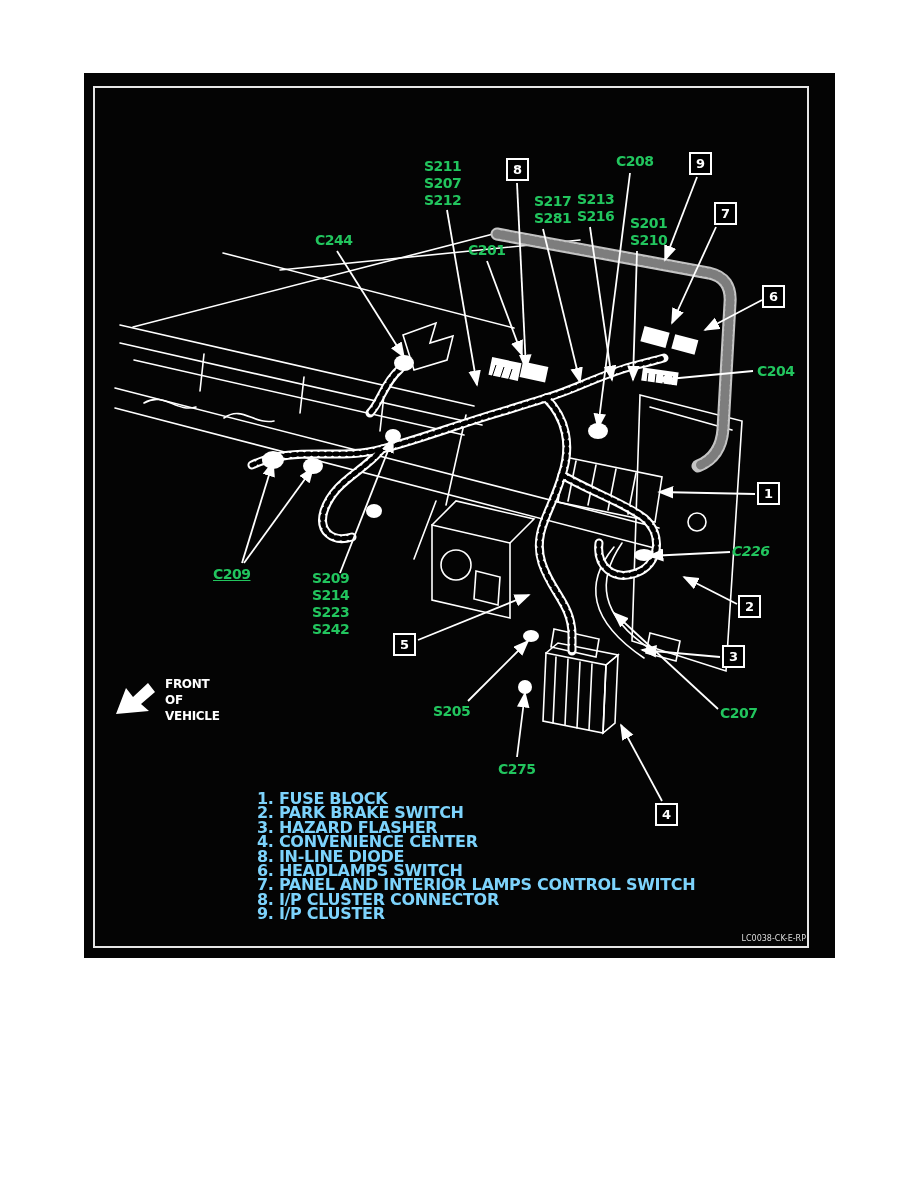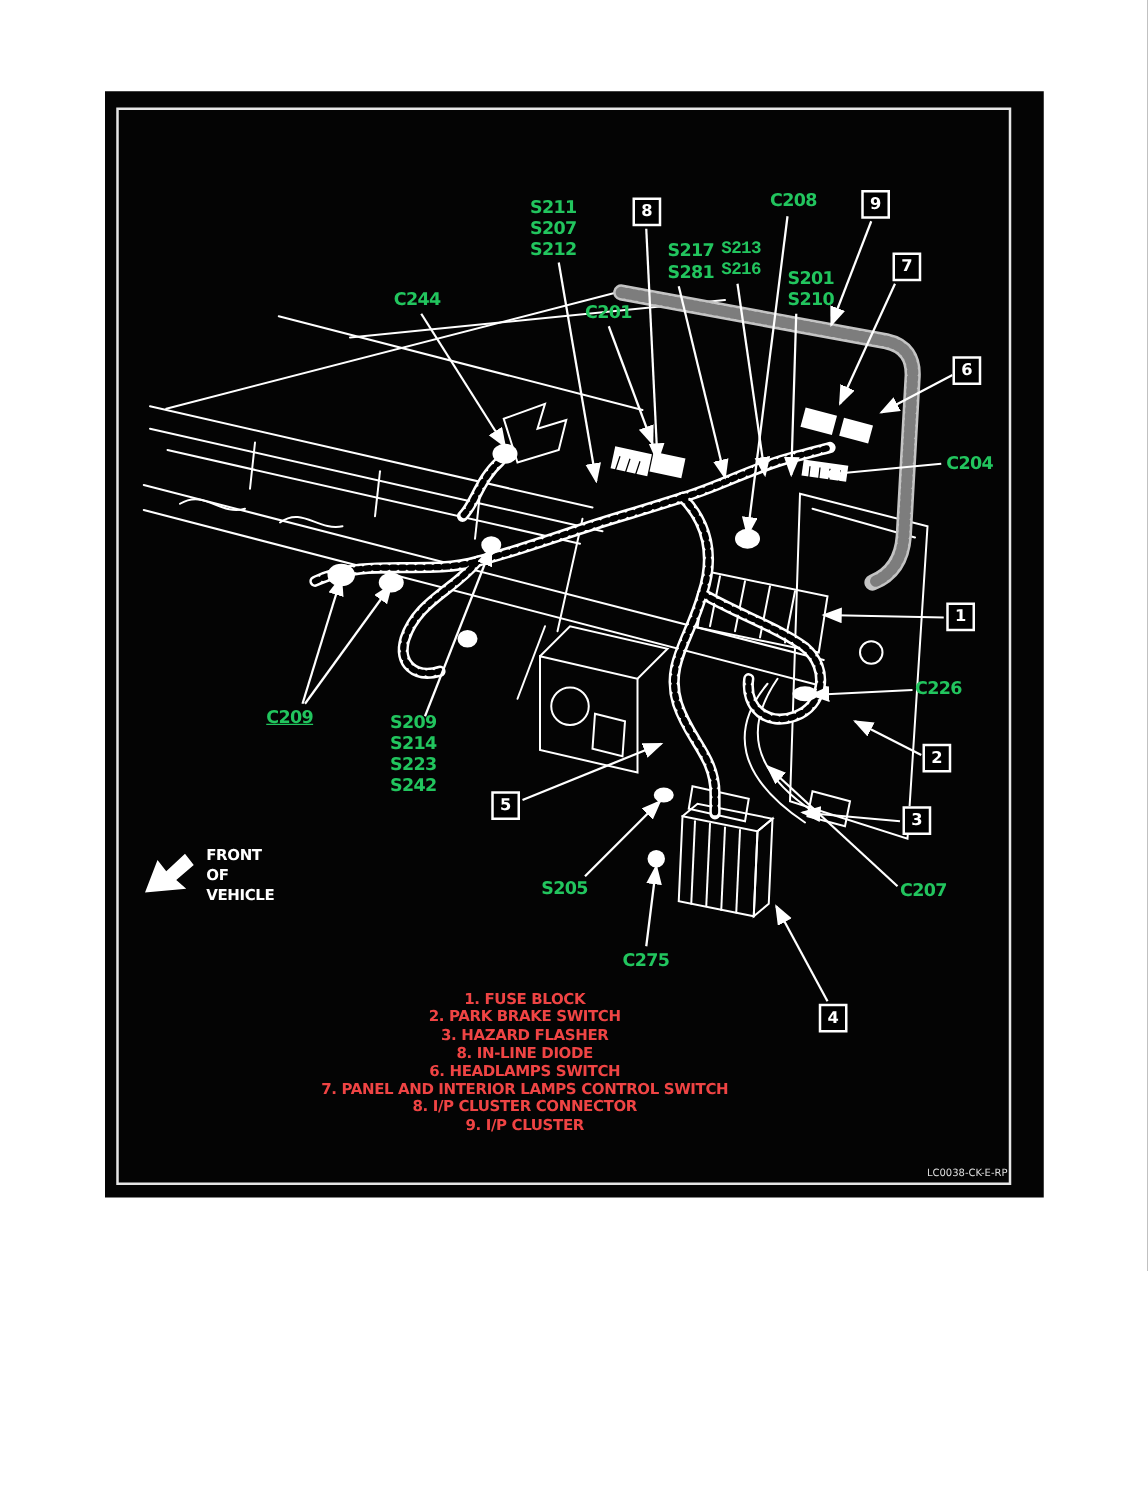--- a/index.html
+++ b/index.html
@@ -9,21 +9,21 @@
   .frame{position:absolute;left:9px;top:13px;width:712px;height:858px;
          border:2px solid #e6e6e6;pointer-events:none;}
   svg.layer{position:absolute;left:0;top:0;width:751px;height:885px;}
   .lbl{position:absolute;color:#22c55e;font-weight:bold;font-size:14px;line-height:17px;
        letter-spacing:-0.5px;white-space:nowrap;}
   .callout{position:absolute;width:23px;height:23px;background:#000;border:2px solid #fff;
            color:#fff;font-weight:bold;font-size:13px;display:flex;align-items:center;
            justify-content:center;box-sizing:border-box;}
   .leader{fill:none;stroke:#fff;stroke-width:1.8px;}
   .legend{position:absolute;left:173px;top:719px;margin:0;padding:0;list-style:none;
-          color:#ef4444;font-weight:bold;font-size:12px;line-height:14.4px;letter-spacing:-0.3px;text-align:center;}
+          color:#7dd3fc;font-weight:bold;font-size:16px;line-height:14.4px;letter-spacing:-0.3px;}
   .fov{position:absolute;left:30px;top:601px;color:#fff;font-weight:bold;font-size:12px;
        line-height:16px;letter-spacing:-0.3px;}
   .fov .txt{position:absolute;left:51px;top:2px;}
   .code{position:absolute;right:29px;top:861px;color:#ddd;font-size:8px;letter-spacing:0;text-align:center;}
 </style>
 </head>
 <body>
 
 <div class="page">
   <div class="panel" id="panel">
@@ -169,58 +169,59 @@
       <div class="txt">
         <div>FRONT OF</div>
         <div>VEHICLE</div>
       </div>
     </div>
 
     <ol class="legend" id="legend-list">
         <li>1. FUSE BLOCK</li>
         <li>2. PARK BRAKE SWITCH</li>
         <li>3. HAZARD FLASHER</li>
+        <li>4. CONVENIENCE CENTER</li>
         <li>8. IN-LINE DIODE</li>
         <li>6. HEADLAMPS SWITCH</li>
         <li>7. PANEL AND INTERIOR LAMPS CONTROL SWITCH</li>
         <li>8. I/P CLUSTER CONNECTOR</li>
         <li>9. I/P CLUSTER</li>
       </ol>
 
     <div class="code">LC0038-CK-E-RP</div>
   <div class="lbl" style="left: 340px; top: 85px;">
         <div>S211</div>
         <div>S207</div>
         <div>S212</div>
       </div>
       <div class="lbl" style="left: 532px; top: 80px;">
         <div>C208</div>
       </div>
       <div class="lbl" style="left: 450px; top: 120px;">
         <div>S217</div>
         <div>S281</div>
       </div>
-      <div class="lbl" style="left: 493px; top: 118px; font-family: Liberation Mono, monospace;">
+      <div class="lbl" style="left: 493px; top: 118px;">
         <div>S213</div>
         <div>S216</div>
       </div>
       <div class="lbl" style="left: 546px; top: 142px;">
         <div>S201</div>
         <div>S210</div>
       </div>
       <div class="lbl" style="left: 231px; top: 159px;">
         <div>C244</div>
       </div>
       <div class="lbl" style="left: 384px; top: 169px;">
         <div>C201</div>
       </div>
       <div class="lbl" style="left: 673px; top: 290px;">
         <div>C204</div>
       </div>
-      <div class="lbl" style="left: 648px; top: 470px;">
+      <div class="lbl" style="left: 648px; top: 470px; font-style: italic;">
         <div>C226</div>
       </div>
       <div class="lbl" style="left: 129px; top: 493px; text-decoration: underline;">
         <div>C209</div>
       </div>
       <div class="lbl" style="left: 228px; top: 497px;">
         <div>S209</div>
         <div>S214</div>
         <div>S223</div>
         <div>S242</div>

